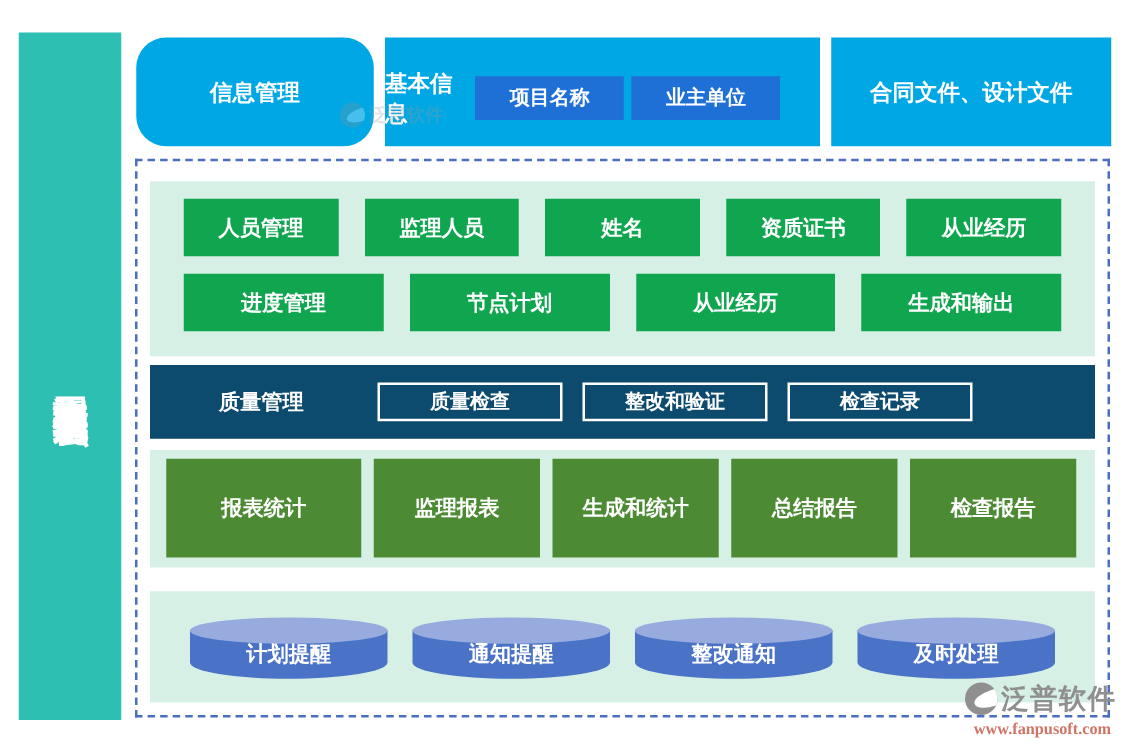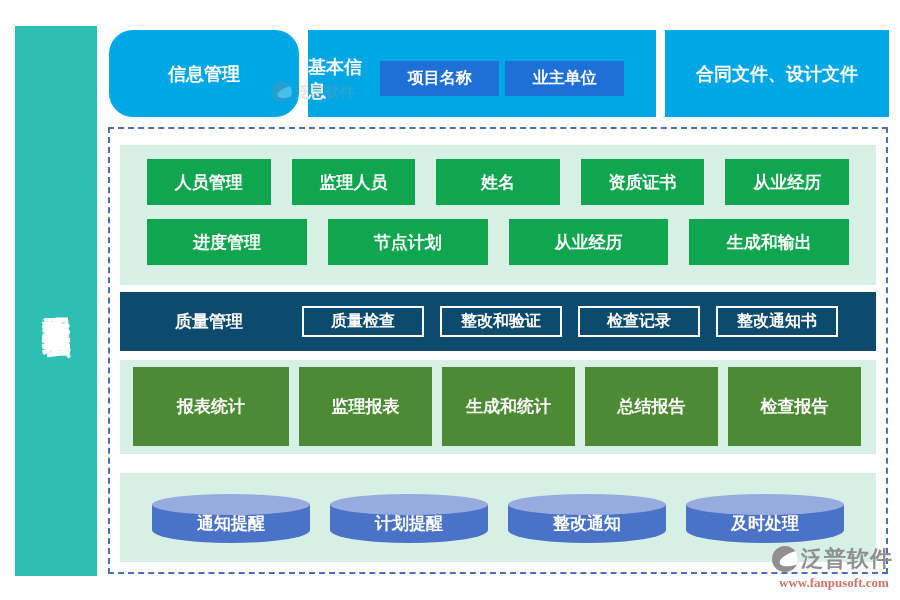--- a/index.html
+++ b/index.html
@@ -53,21 +53,21 @@
     flex:1; height:46px; background:#10a54f; color:#ffffff;
     font-size:17px; font-weight:bold;
     display:flex; align-items:center; justify-content:center;
   }
 
   
   .row2 { top:163px; height:59px; background:#0c4a6e; display:flex; align-items:center; }
   .row2-label { width:178px; text-align:center; color:#fff; font-size:17px; font-weight:bold; }
   .row2-items { display:flex; gap:16px; margin-left:4px; }
   .t-box {
-    width:122px; height:31px; border:2px solid #ffffff; color:#ffffff;
+    width:148px; height:31px; border:2px solid #ffffff; color:#ffffff;
     font-size:16px; font-weight:bold;
     display:flex; align-items:center; justify-content:center;
   }
 
   
   .row3 { top:231px; height:94px; background:#d7f0e5; padding:7px 13px 0 13px; display:flex; gap:10px; }
   .o-box {
     height:79px; background:#4c8b33; color:#ffffff;
     font-size:17px; font-weight:bold;
     display:flex; align-items:center; justify-content:center;
@@ -157,38 +157,37 @@
         <div class="g-btn">生成和输出</div>
       </div>
     </div>
 
     <div class="panel row2">
       <div class="row2-label">质量管理</div>
       <div class="row2-items">
         <div class="t-box">质量检查</div>
         <div class="t-box">整改和验证</div>
         <div class="t-box">检查记录</div>
-        <div class="t-box">整改通知书</div>
       </div>
     </div>
 
     <div class="panel row3">
       <div class="o-box wide">报表统计</div>
       <div class="o-box norm">监理报表</div>
       <div class="o-box norm">生成和统计</div>
       <div class="o-box norm">总结报告</div>
       <div class="o-box norm">检查报告</div>
     </div>
 
     <div class="panel row4">
       <div class="cyl">
+          <span>计划提醒</span>
+        </div>
+      <div class="cyl">
           <span>通知提醒</span>
-        </div>
-      <div class="cyl">
-          <span>计划提醒</span>
         </div>
       <div class="cyl">
           <span>整改通知</span>
         </div>
       <div class="cyl">
           <span>及时处理</span>
         </div>
     </div>
 
   </div>

